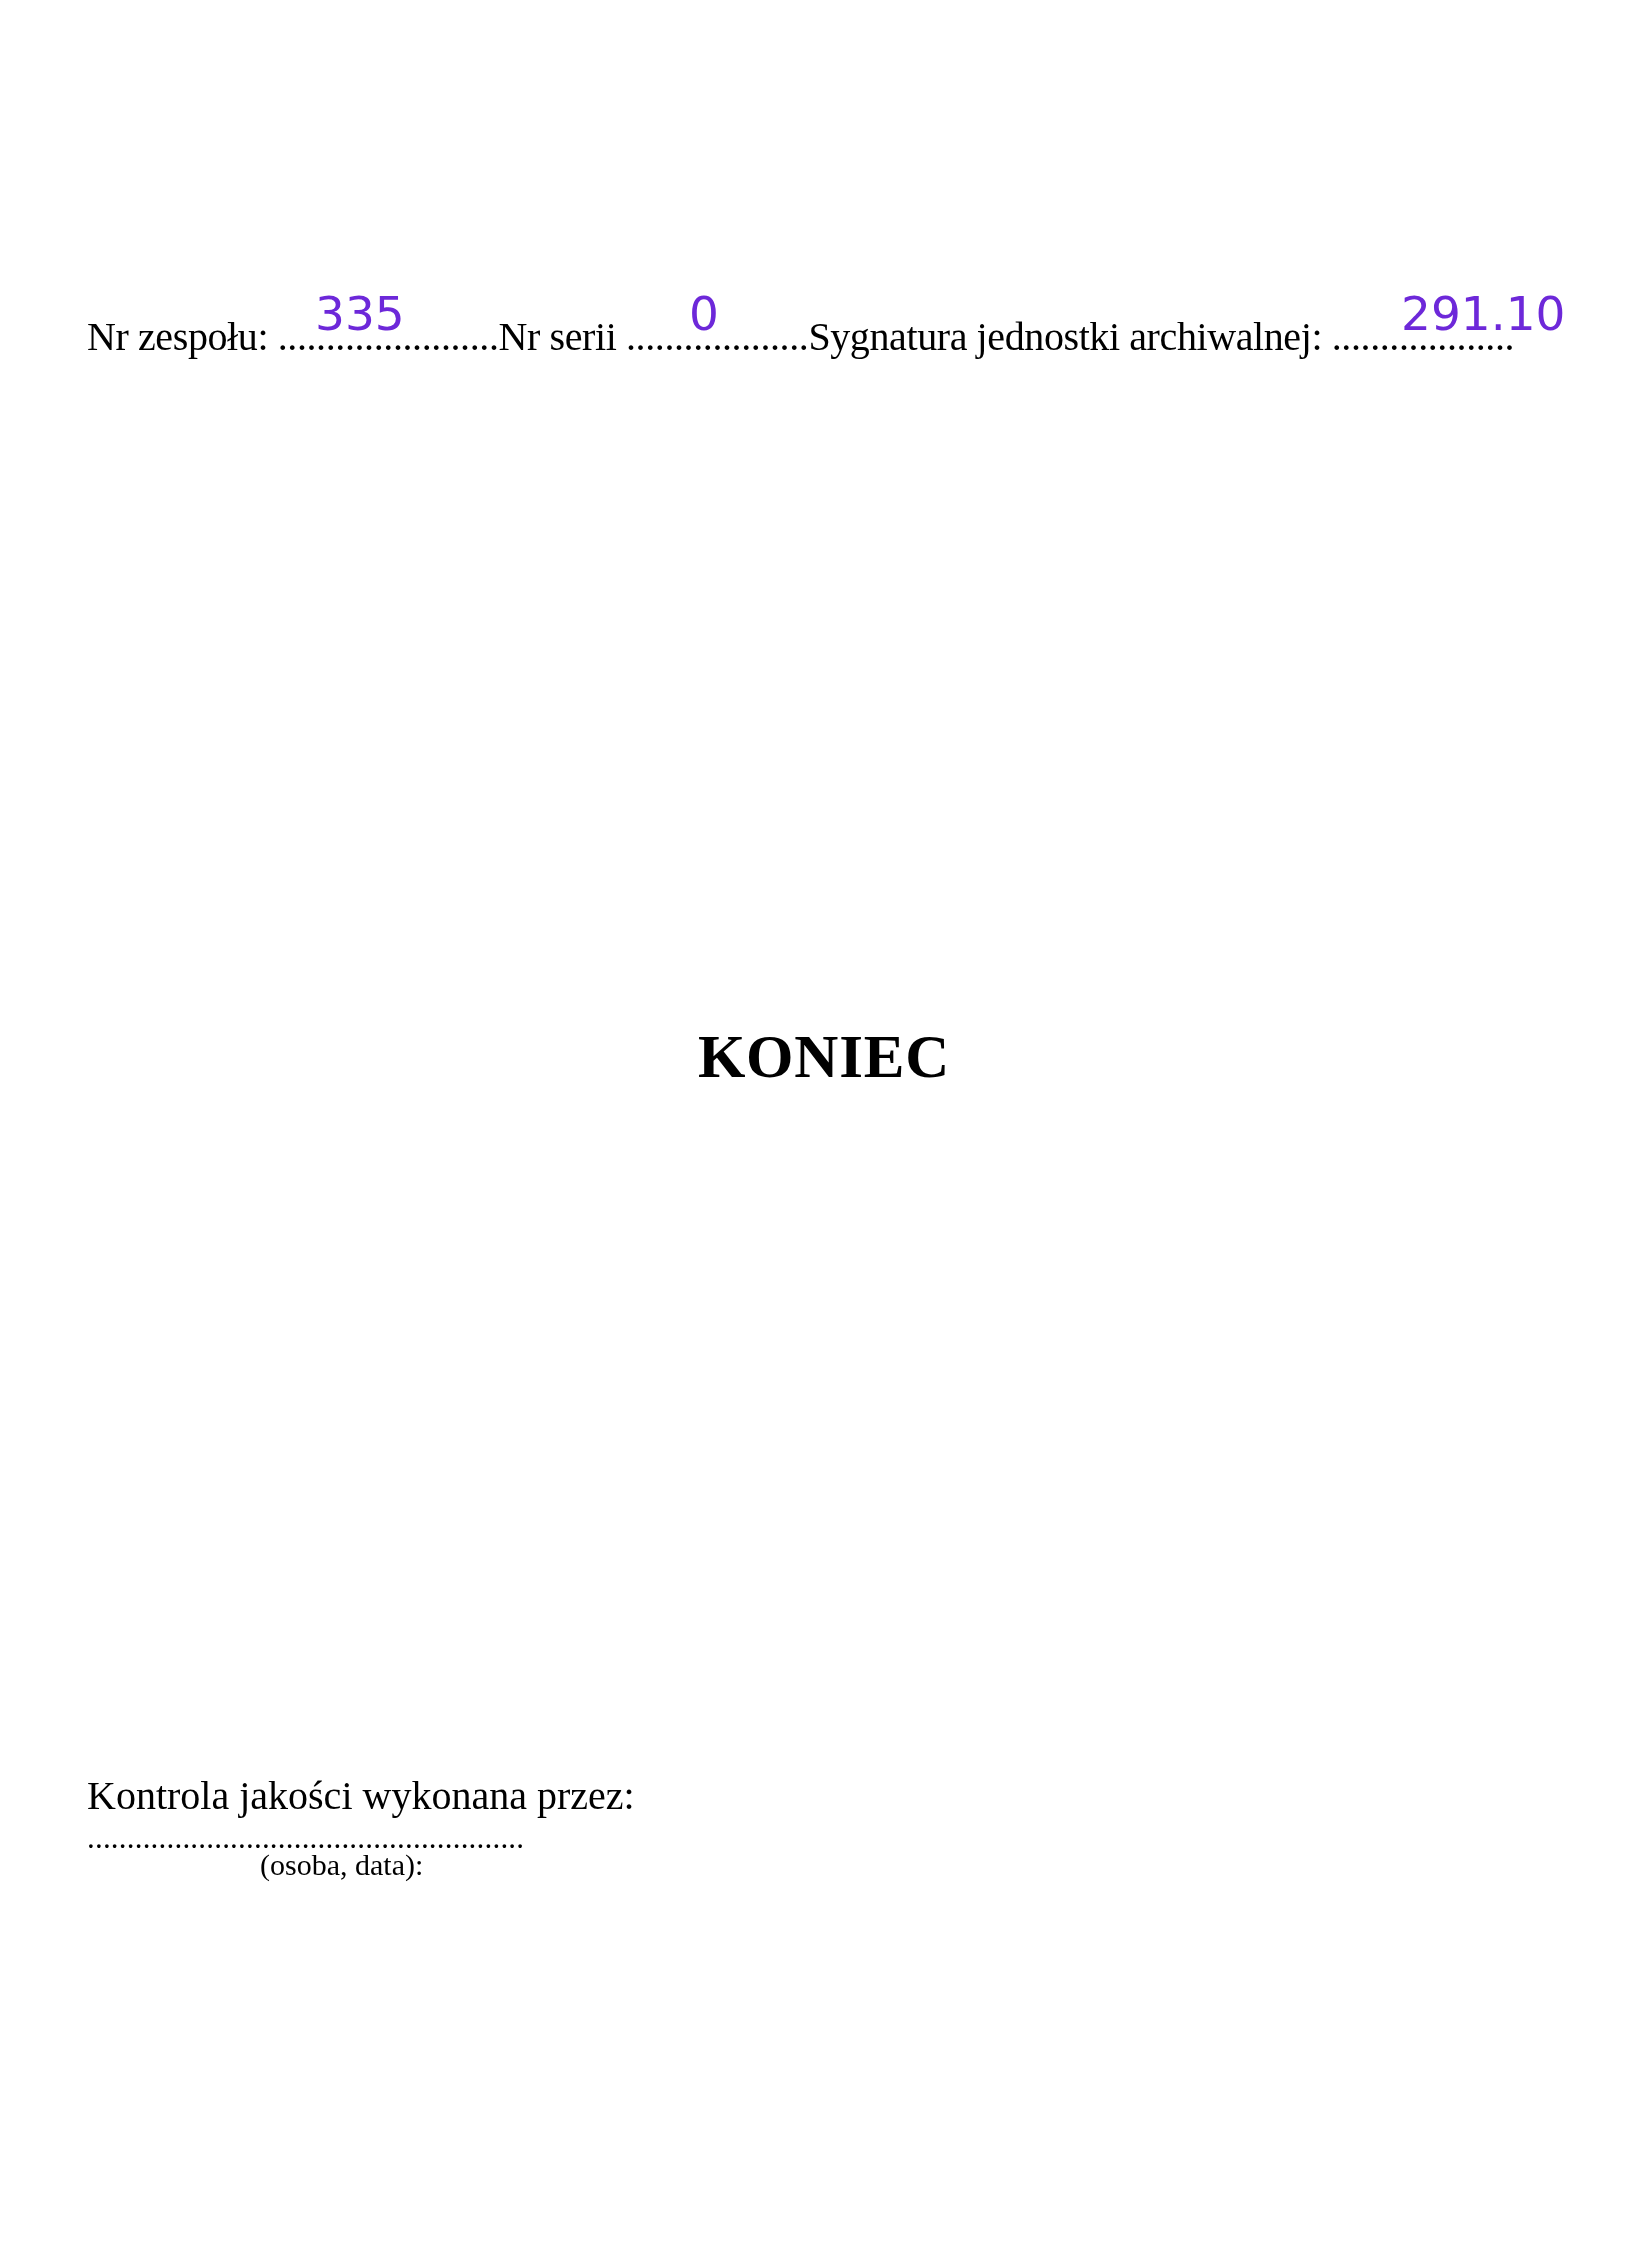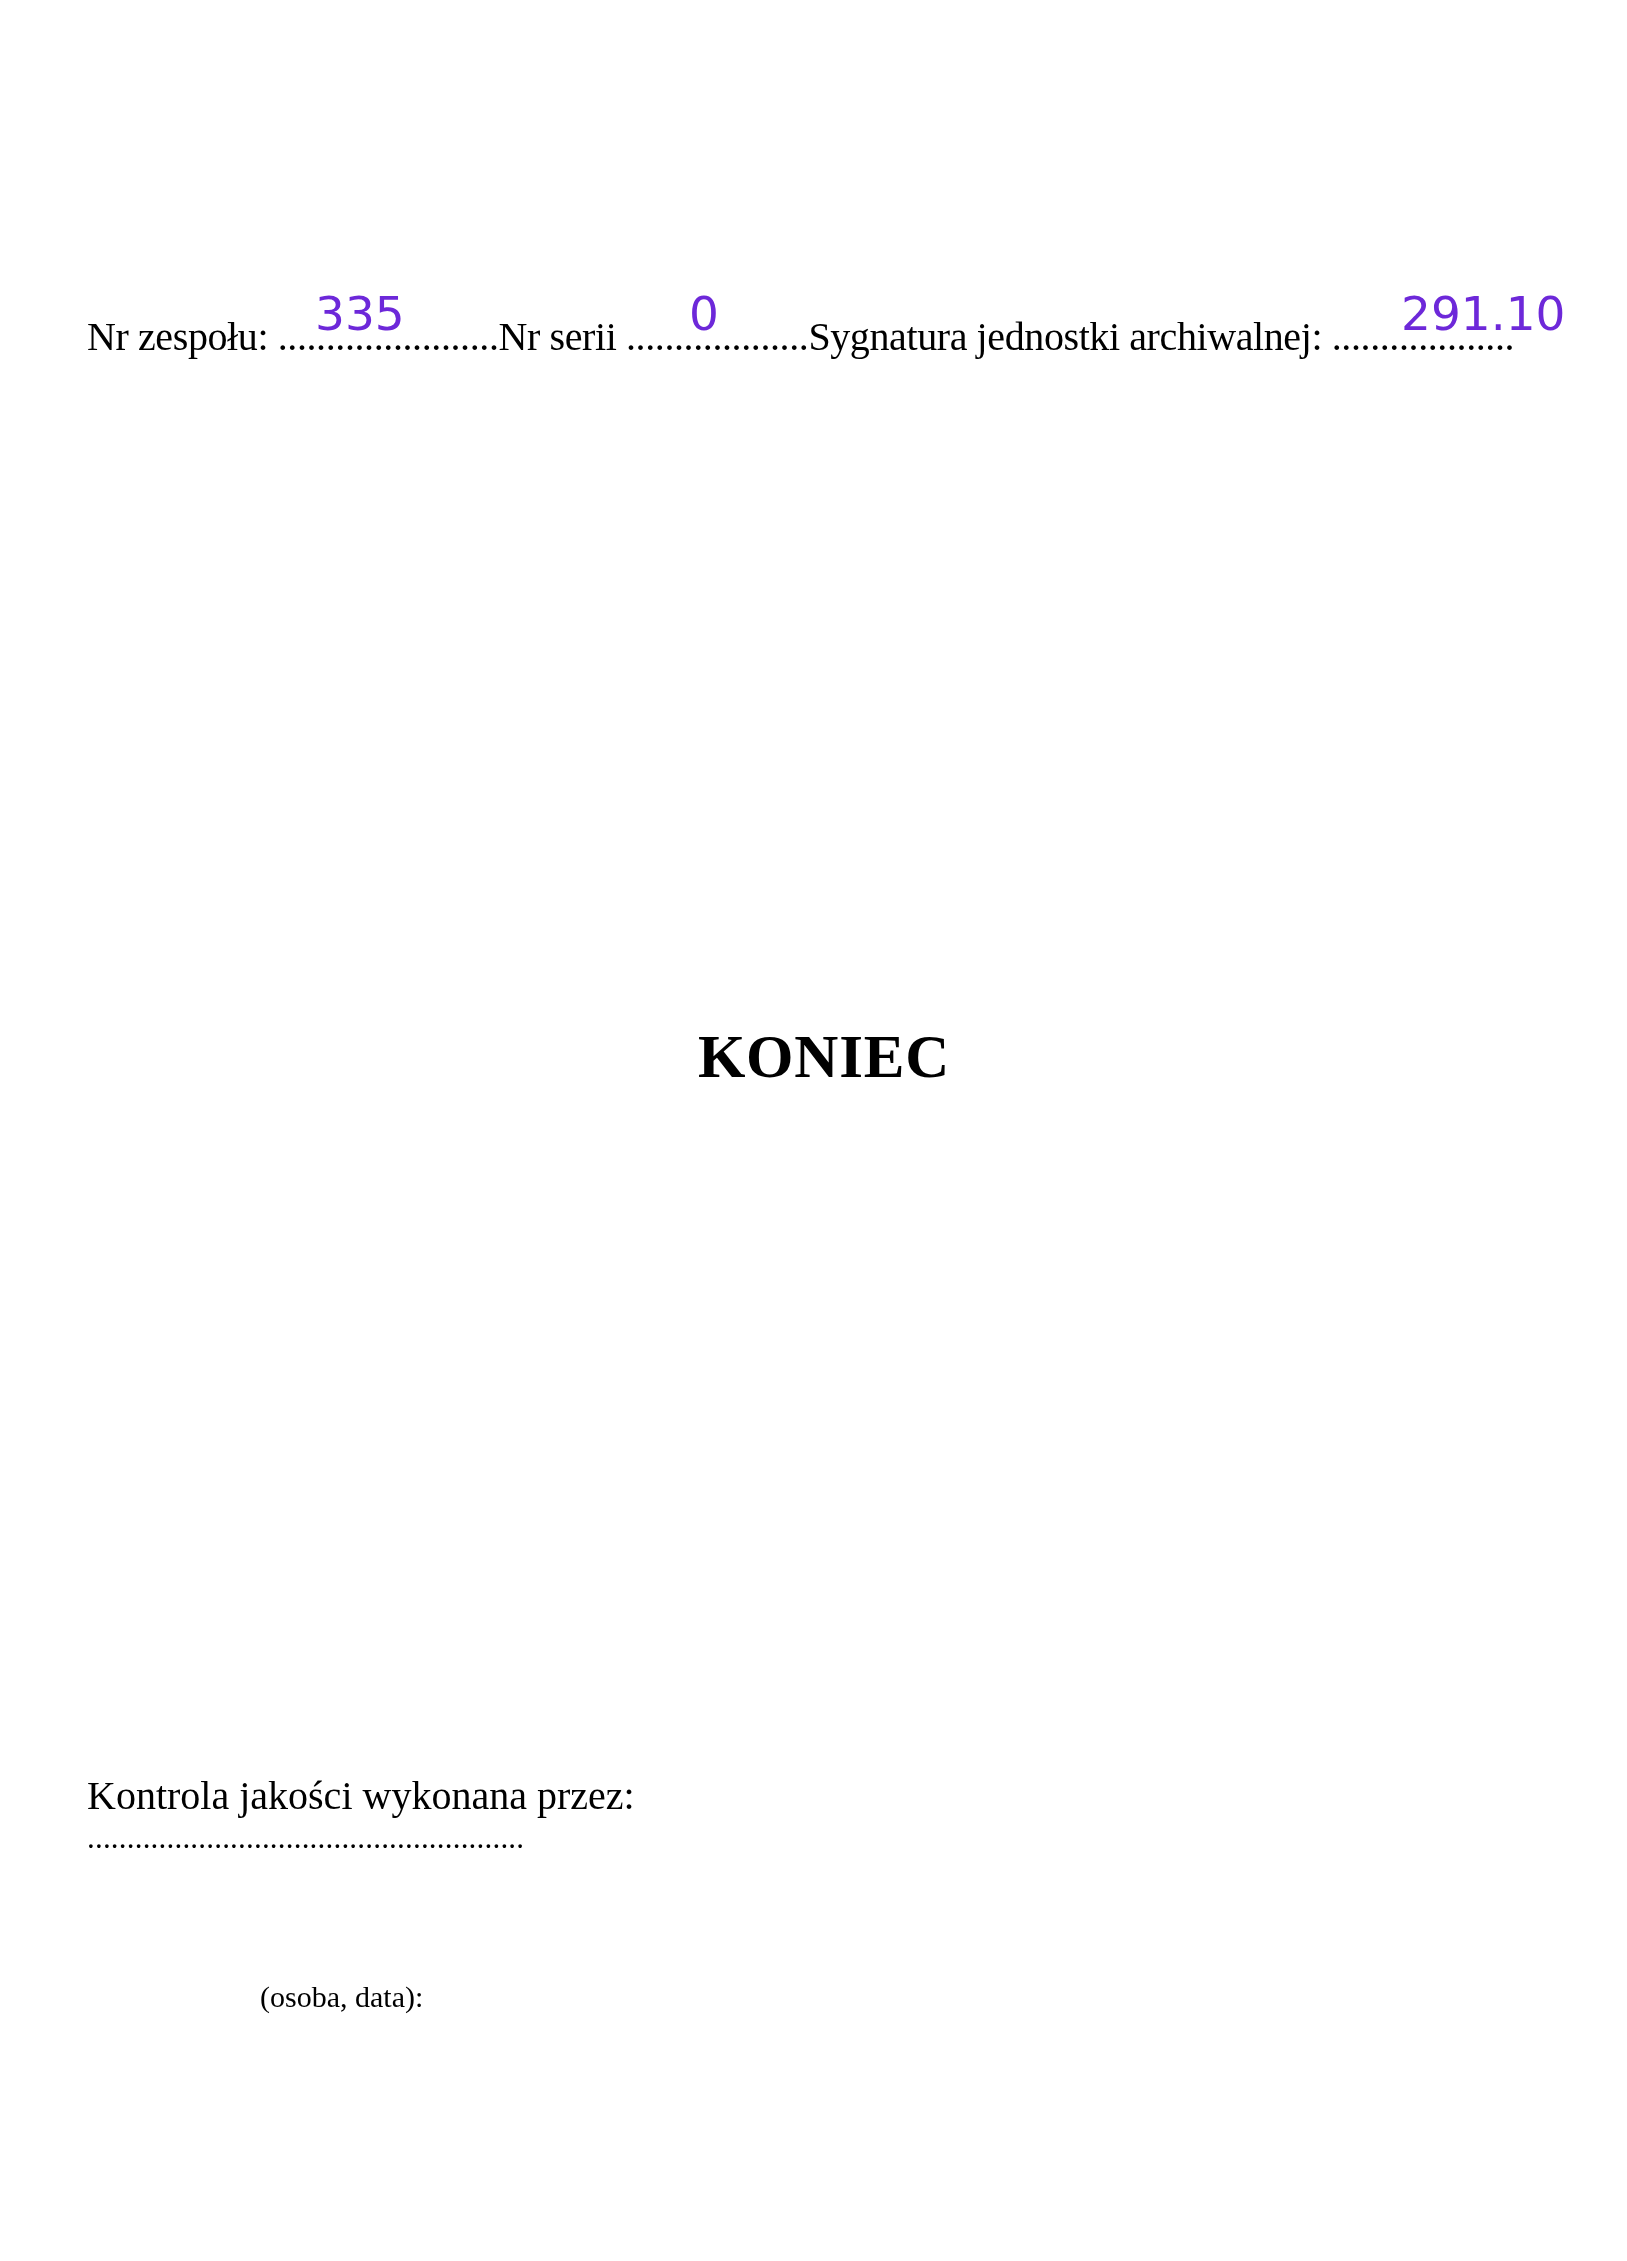--- a/index.html
+++ b/index.html
@@ -68,21 +68,21 @@
       left: 87px;
       top: 1819px;
       font-size: 31px;
       line-height: 38px;
       white-space: nowrap;
       letter-spacing: 0.2px;
     }
     .qc-caption {
       position: absolute;
       left: 260px;
-      top: 1975px;
+      top: 1843px;
       font-size: 30px;
       line-height: 43px;
       white-space: nowrap;
     }
   </style>
 </head>
 <body>
 
 <div class="page">
 

